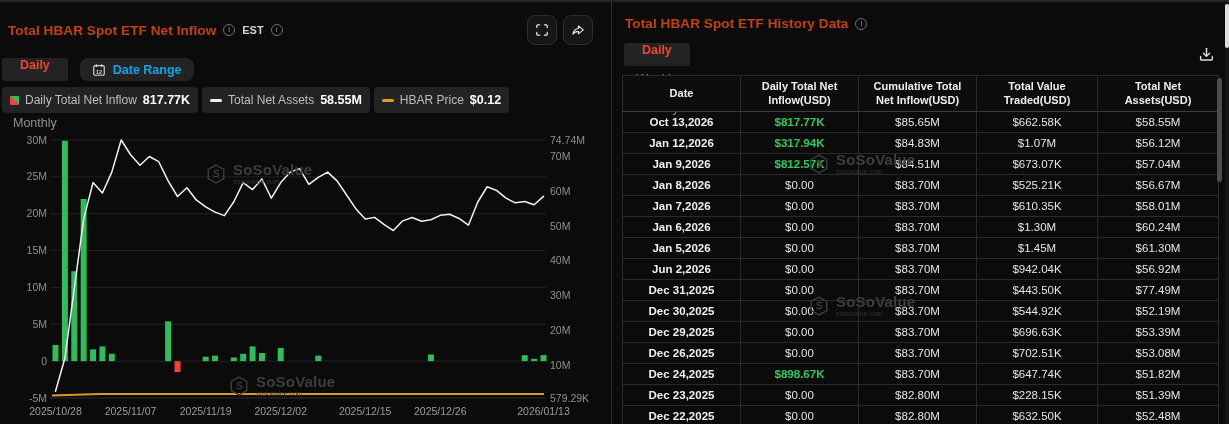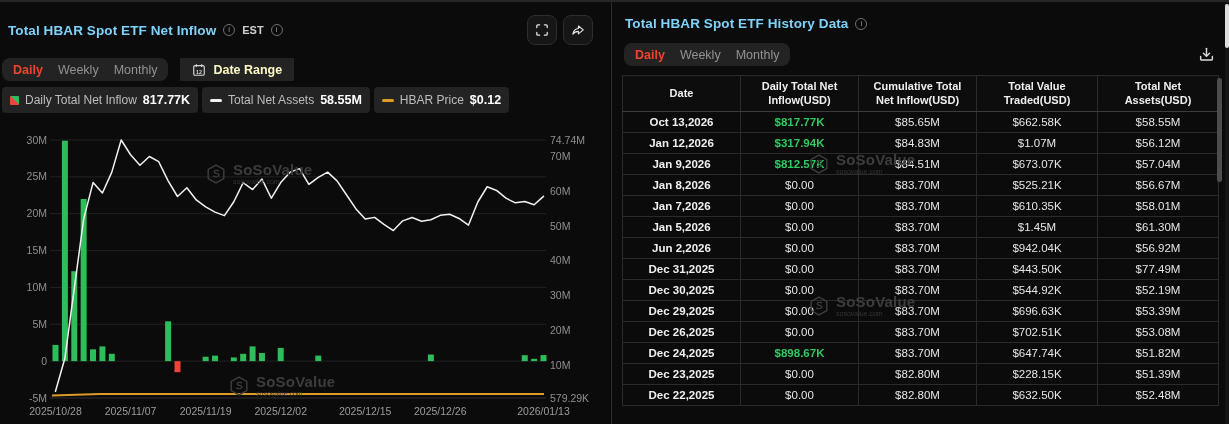--- a/index.html
+++ b/index.html
@@ -7,37 +7,37 @@
   body { font-family:"Liberation Sans", sans-serif; }
   .app { position:relative; width:1229px; height:424px; background:#0b0b0b; overflow:hidden; border-top:2px solid #262626; }
 
   .panel { position:absolute; top:0; height:424px; }
   .panel.left  { left:0;  width:611px; }
   .panel.right { left:612px; width:617px; }
   .divider { position:absolute; left:611px; top:0; width:1px; height:424px; background:#2c2c2c; }
 
   
   .lp-header { position:absolute; left:8px; top:13px; right:18px; display:flex; align-items:center; gap:7px; }
-  .chart-title, .rp-title { font-size:13.5px; font-weight:700; color:#7dd3fc; letter-spacing:.1px; }
+  .chart-title, .rp-title { font-size:13.5px; font-weight:700; color:#c2410c; letter-spacing:.1px; }
   .est { font-size:11px; font-weight:700; color:#cfcfcf; }
   .info-icon { width:12px; height:12px; border:1px solid #6e6e6e; border-radius:50%; display:inline-flex;
                align-items:center; justify-content:center; color:#9a9a9a; font-size:8px; line-height:1; flex:0 0 auto; }
   .info-icon::after { content:"i"; }
   .hdr-actions { margin-left:auto; display:flex; gap:6px; }
   .icon-btn { width:30px; height:30px; border-radius:8px; background:#161616; border:1px solid #2e2e2e;
               display:flex; align-items:center; justify-content:center; cursor:pointer; }
 
   
   .lp-controls { position:absolute; left:2px; top:56px; display:flex; gap:12px; }
-  .tab-group { display:inline-flex; align-items:center; gap:15px; background:#232323; border-radius:8px;
-               height:23px; padding:0 11px; }
+  .tab-group { display:inline-flex; align-items:center; gap:15px; background:#232323; border-radius:2px;
+               height:23px; padding:0 11px;flex-direction:column; }
   .tab { font-size:12.5px; font-weight:500; color:#929292; cursor:pointer; }
   .tab.active { color:#f4432c; font-weight:700; }
-  .date-range { display:inline-flex; align-items:center; gap:7px; background:#232323; border:none; border-radius:1px;
-                height:23px; padding:0 12px; color:#fef9c3; font-size:12.5px; font-weight:600;
+  .date-range { display:inline-flex; align-items:center; gap:7px; background:#232323; border:none; border-radius:8px;
+                height:23px; padding:0 12px; color:#0ea5e9; font-size:12.5px; font-weight:600;
                 font-family:"Liberation Sans",sans-serif; cursor:pointer; }
 
   
   .legend { position:absolute; left:2px; top:85px; display:flex; gap:4px; }
   .chip { display:inline-flex; align-items:center; gap:6px; background:#232323; border-radius:4px;
           height:19px; padding:13px 8px; font-size:12px; color:#bdbdbd; }
   .chip b { color:#ffffff; font-size:12.5px; }
   .sw { flex:0 0 auto; }
   .sw.split { width:9px; height:9px; border-radius:1px; background:linear-gradient(225deg,#2ebd5b 0 50%,#ef4437 50% 100%); }
   .sw.dash-white  { width:12px; height:3px; border-radius:2px; background:#f2f2f2; }
@@ -284,20 +284,27 @@
               <td>$56.67M</td>
             </tr>
             <tr>
               <td class="c-date">Jan 7,2026</td>
               <td>$0.00</td>
               <td>$83.70M</td>
               <td>$610.35K</td>
               <td>$58.01M</td>
             </tr>
             <tr>
+              <td class="c-date">Jan 6,2026</td>
+              <td>$0.00</td>
+              <td>$83.70M</td>
+              <td>$1.30M</td>
+              <td>$60.24M</td>
+            </tr>
+            <tr>
               <td class="c-date">Jan 5,2026</td>
               <td>$0.00</td>
               <td>$83.70M</td>
               <td>$1.45M</td>
               <td>$61.30M</td>
             </tr>
             <tr>
               <td class="c-date">Jun 2,2026</td>
               <td>$0.00</td>
               <td>$83.70M</td>

